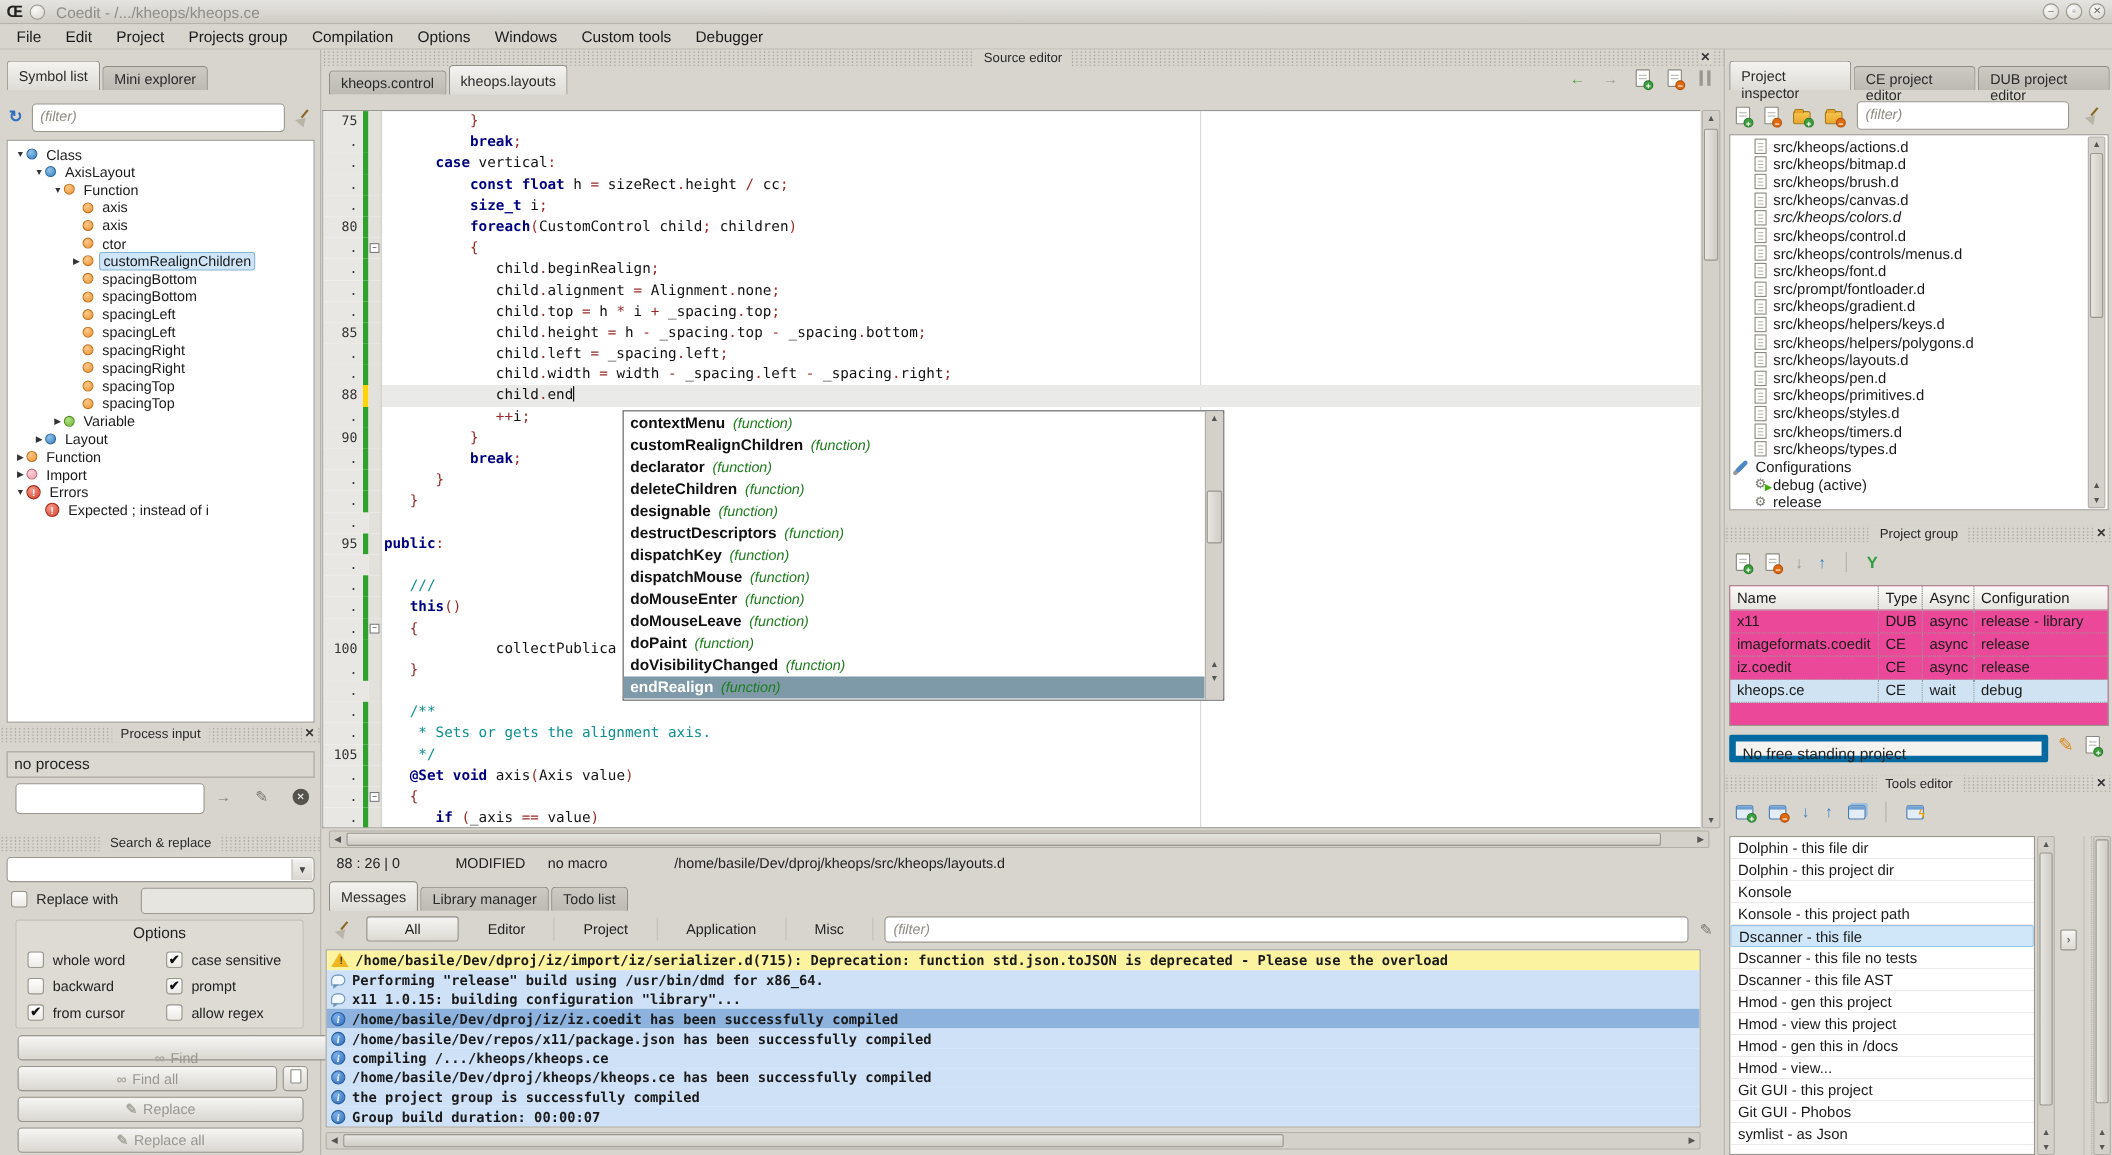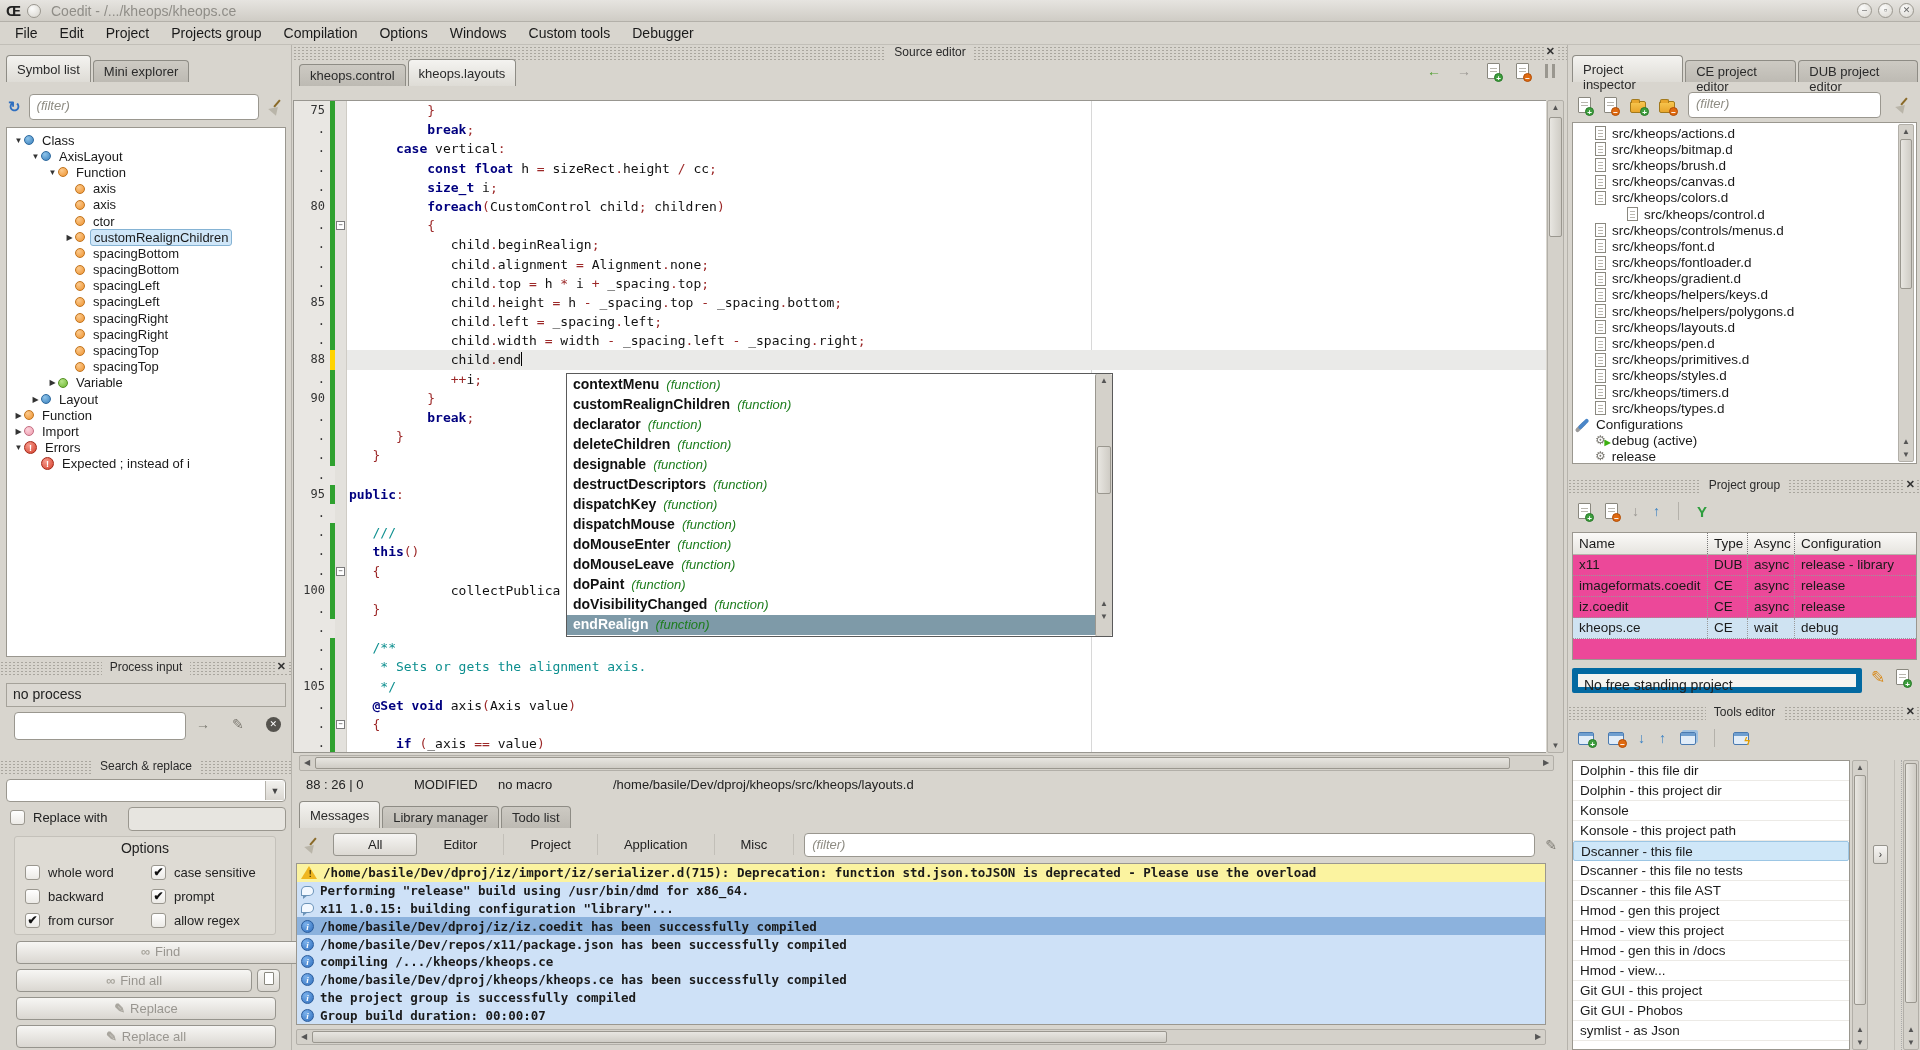--- a/index.html
+++ b/index.html
@@ -366,21 +366,21 @@
         </div>
         <div class="checkrow" style="left: 10px; top: 76px;">
           <span class="cbox">✔</span>
           <span>from cursor</span>
         </div>
         <div class="checkrow" style="left: 136px; top: 76px;">
           <span class="cbox"></span>
           <span>allow regex</span>
         </div>
       </div>
-    <div class="btn" style="left:16px; top:896px; width:289px; height:23px; padding-top:2px;">
+    <div class="btn" style="left:16px; top:896px; width:289px; height:23px; padding-top:12px;">
       <span class="bico">∞</span><span>Find</span></div>
     <div class="btn" style="left:16px; top:924px; width:236px; height:23px; padding-top:3px;">
       <span class="bico">∞</span><span>Find all</span></div>
     <div class="btn" style="left:257px; top:924px; width:23px; height:23px; padding-top:2px;">
       <span class="ic ic-doc" style="width:10px;height:13px;"></span></div>
     <div class="btn" style="left:16px; top:952px; width:260px; height:23px; padding-top:3px;">
       <span class="bico">✎</span><span>Replace</span></div>
     <div class="btn" style="left:16px; top:980px; width:260px; height:23px; padding-top:3px;">
       <span class="bico">✎</span><span>Replace all</span></div>
   </div>
@@ -786,29 +786,29 @@
           <span>src/kheops/brush.d</span>
         </div>
         <div class="frow" style="padding-left: 22px;">
           <span class="ic ic-page">
             <i style="top:3px"></i>
             <i style="top:6px"></i>
             <i style="top:9px"></i>
           </span>
           <span>src/kheops/canvas.d</span>
         </div>
-        <div class="frow" style="padding-left: 22px;">
+        <div class="frow" style="padding-left: 22px; font-style: italic;">
           <span class="ic ic-page">
             <i style="top:3px"></i>
             <i style="top:6px"></i>
             <i style="top:9px"></i>
           </span>
           <span>src/kheops/colors.d</span>
         </div>
-        <div class="frow" style="padding-left: 22px; margin-left: 32px;">
+        <div class="frow" style="padding-left: 22px;">
           <span class="ic ic-page">
             <i style="top:3px"></i>
             <i style="top:6px"></i>
             <i style="top:9px"></i>
           </span>
           <span>src/kheops/control.d</span>
         </div>
         <div class="frow" style="padding-left: 22px;">
           <span class="ic ic-page">
             <i style="top:3px"></i>
@@ -824,21 +824,21 @@
             <i style="top:9px"></i>
           </span>
           <span>src/kheops/font.d</span>
         </div>
         <div class="frow" style="padding-left: 22px;">
           <span class="ic ic-page">
             <i style="top:3px"></i>
             <i style="top:6px"></i>
             <i style="top:9px"></i>
           </span>
-          <span>src/kheops/fontloader.d</span>
+          <span>src/prompt/fontloader.d</span>
         </div>
         <div class="frow" style="padding-left: 22px;">
           <span class="ic ic-page">
             <i style="top:3px"></i>
             <i style="top:6px"></i>
             <i style="top:9px"></i>
           </span>
           <span>src/kheops/gradient.d</span>
         </div>
         <div class="frow" style="padding-left: 22px;">

